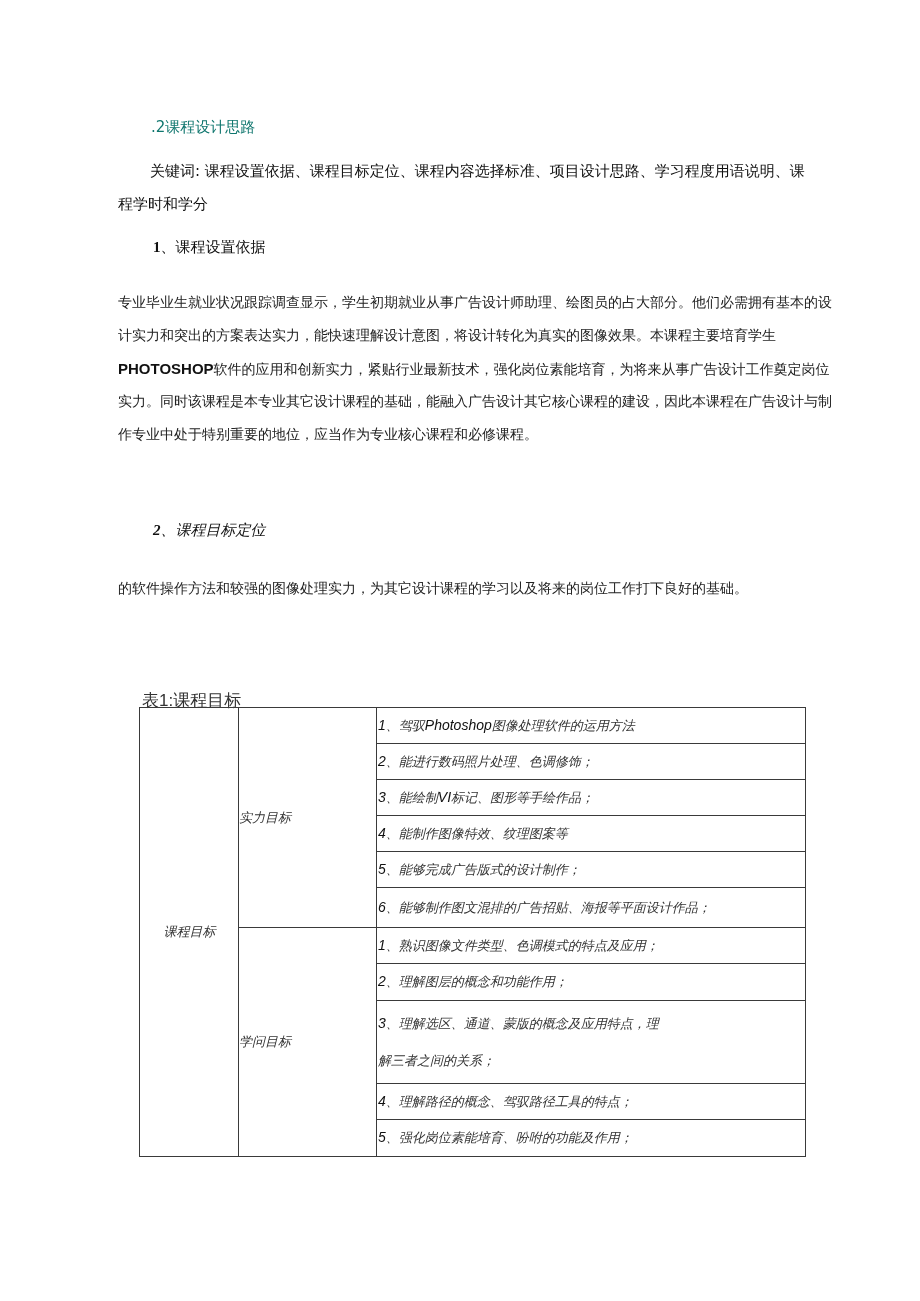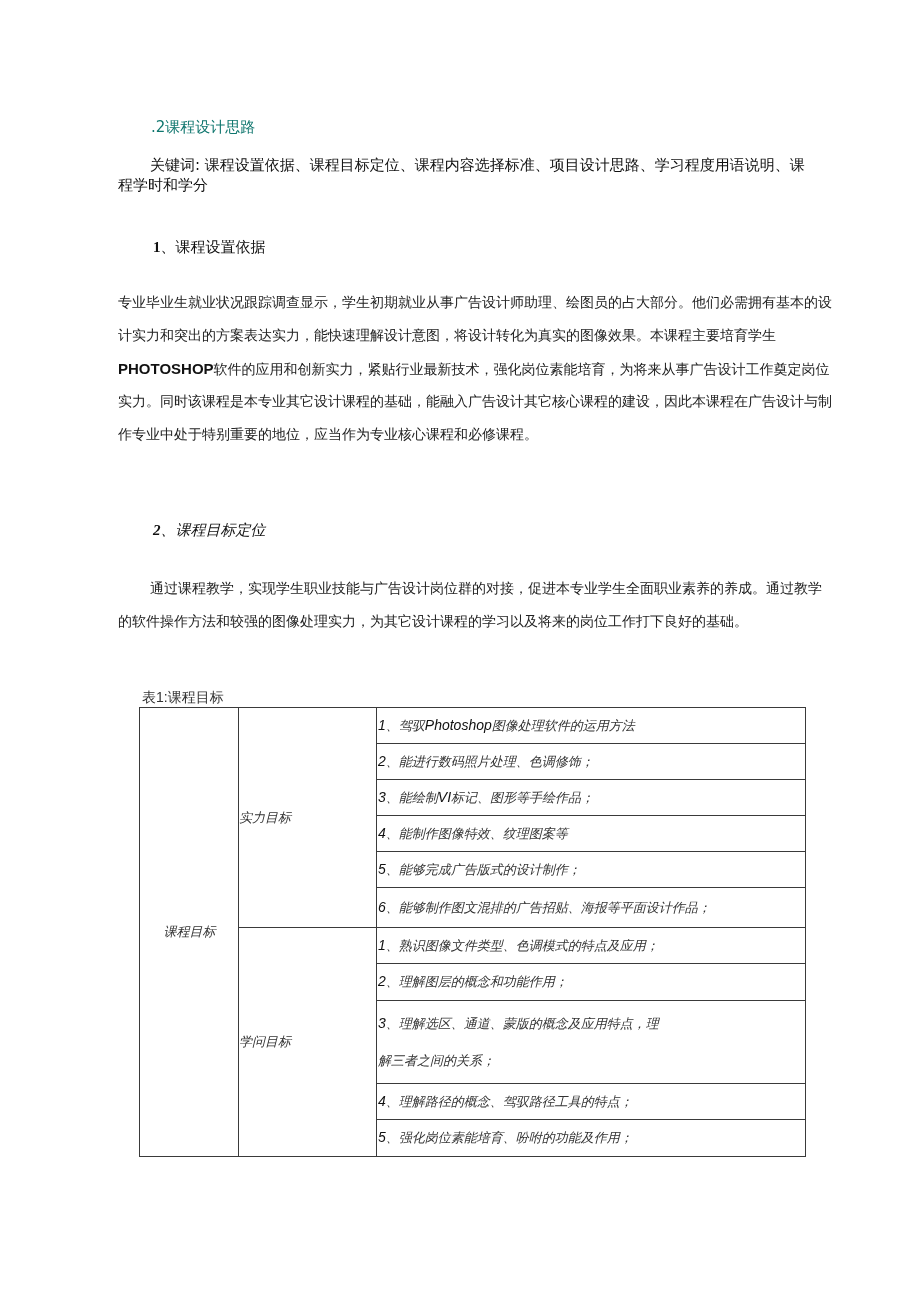--- a/index.html
+++ b/index.html
@@ -20,21 +20,21 @@
     .sec-title {
       left: 118px; top: 118px;
       font-size: 15px;
       color: #0f766e;
       margin-left: 33px;
     }
     .keywords {
       left: 118px; top: 155px;
       width: 700px;
       font-size: 15px;
-      line-height: 20px;
+      line-height: 33px;
       white-space: normal;
       text-indent: 32px;
       color: #111;
     }
     .h2 {
       font-size: 15px;
       color: #111;
     }
     .h2 .num {
       font-family: "Liberation Serif", serif;
@@ -45,21 +45,21 @@
       font-size: 14px;
       color: #222;
       line-height: 33px;
     }
     .para .line { display: block; height: 33px; white-space: nowrap; }
     .para .ascii { font-family: "Liberation Sans", sans-serif; font-weight: 600; font-size: 15px; color: #111; }
 
     .caption {
       left: 142px; top: 689px;
       font-family: "Liberation Serif", serif;
-      font-size: 14px;
+      font-size: 17px;
       color: #333;
     }
     .caption .ascii { font-family: "Liberation Sans", sans-serif; }
 
     table.goals {
       position: absolute;
       left: 139px; top: 707px;
       width: 667px;
       border-collapse: collapse;
       table-layout: fixed;
@@ -98,21 +98,20 @@
     <span class="line"><span>专业毕业生就业状况跟踪调查显示，学生初期就业从事广告设计师助理、绘图员的占大部分。他们必需拥有基本的设</span></span>
     <span class="line"><span>计实力和突出的方案表达实力，能快速理解设计意图，将设计转化为真实的图像效果。本课程主要培育学生</span></span>
     <span class="line"><span class="ascii">PHOTOSHOP</span><span>软件的应用和创新实力，紧贴行业最新技术，强化岗位素能培育，为将来从事广告设计工作奠定岗位</span></span>
     <span class="line"><span>实力。同时该课程是本专业其它设计课程的基础，能融入广告设计其它核心课程的建设，因此本课程在广告设计与制</span></span>
     <span class="line"><span>作专业中处于特别重要的地位，应当作为专业核心课程和必修课程。</span></span>
   </div>
 
   <div class="abs h2" style="left:153px; top:521px;font-style:italic;"><span class="num">2</span><span>、课程目标定位</span></div>
 
   <div class="abs para" style="left:118px; top:572px;">
-    <span class="line" style="padding-left:32px;">通过课程教学，实现学生职业技能与广告设计岗位群的对接，促进本专业学生全面职业素养的养成。通过教学</span>
     <span class="line">的软件操作方法和较强的图像处理实力，为其它设计课程的学习以及将来的岗位工作打下良好的基础。</span>
   </div>
 
   <div class="abs caption"><span>表</span><span class="ascii">1:</span><span>课程目标</span></div>
 
   <table class="goals">
     <tbody>
         <tr class="r37">
       <td class="c1" rowspan="11">课程目标</td>
       <td class="c2" rowspan="6">实力目标</td>

